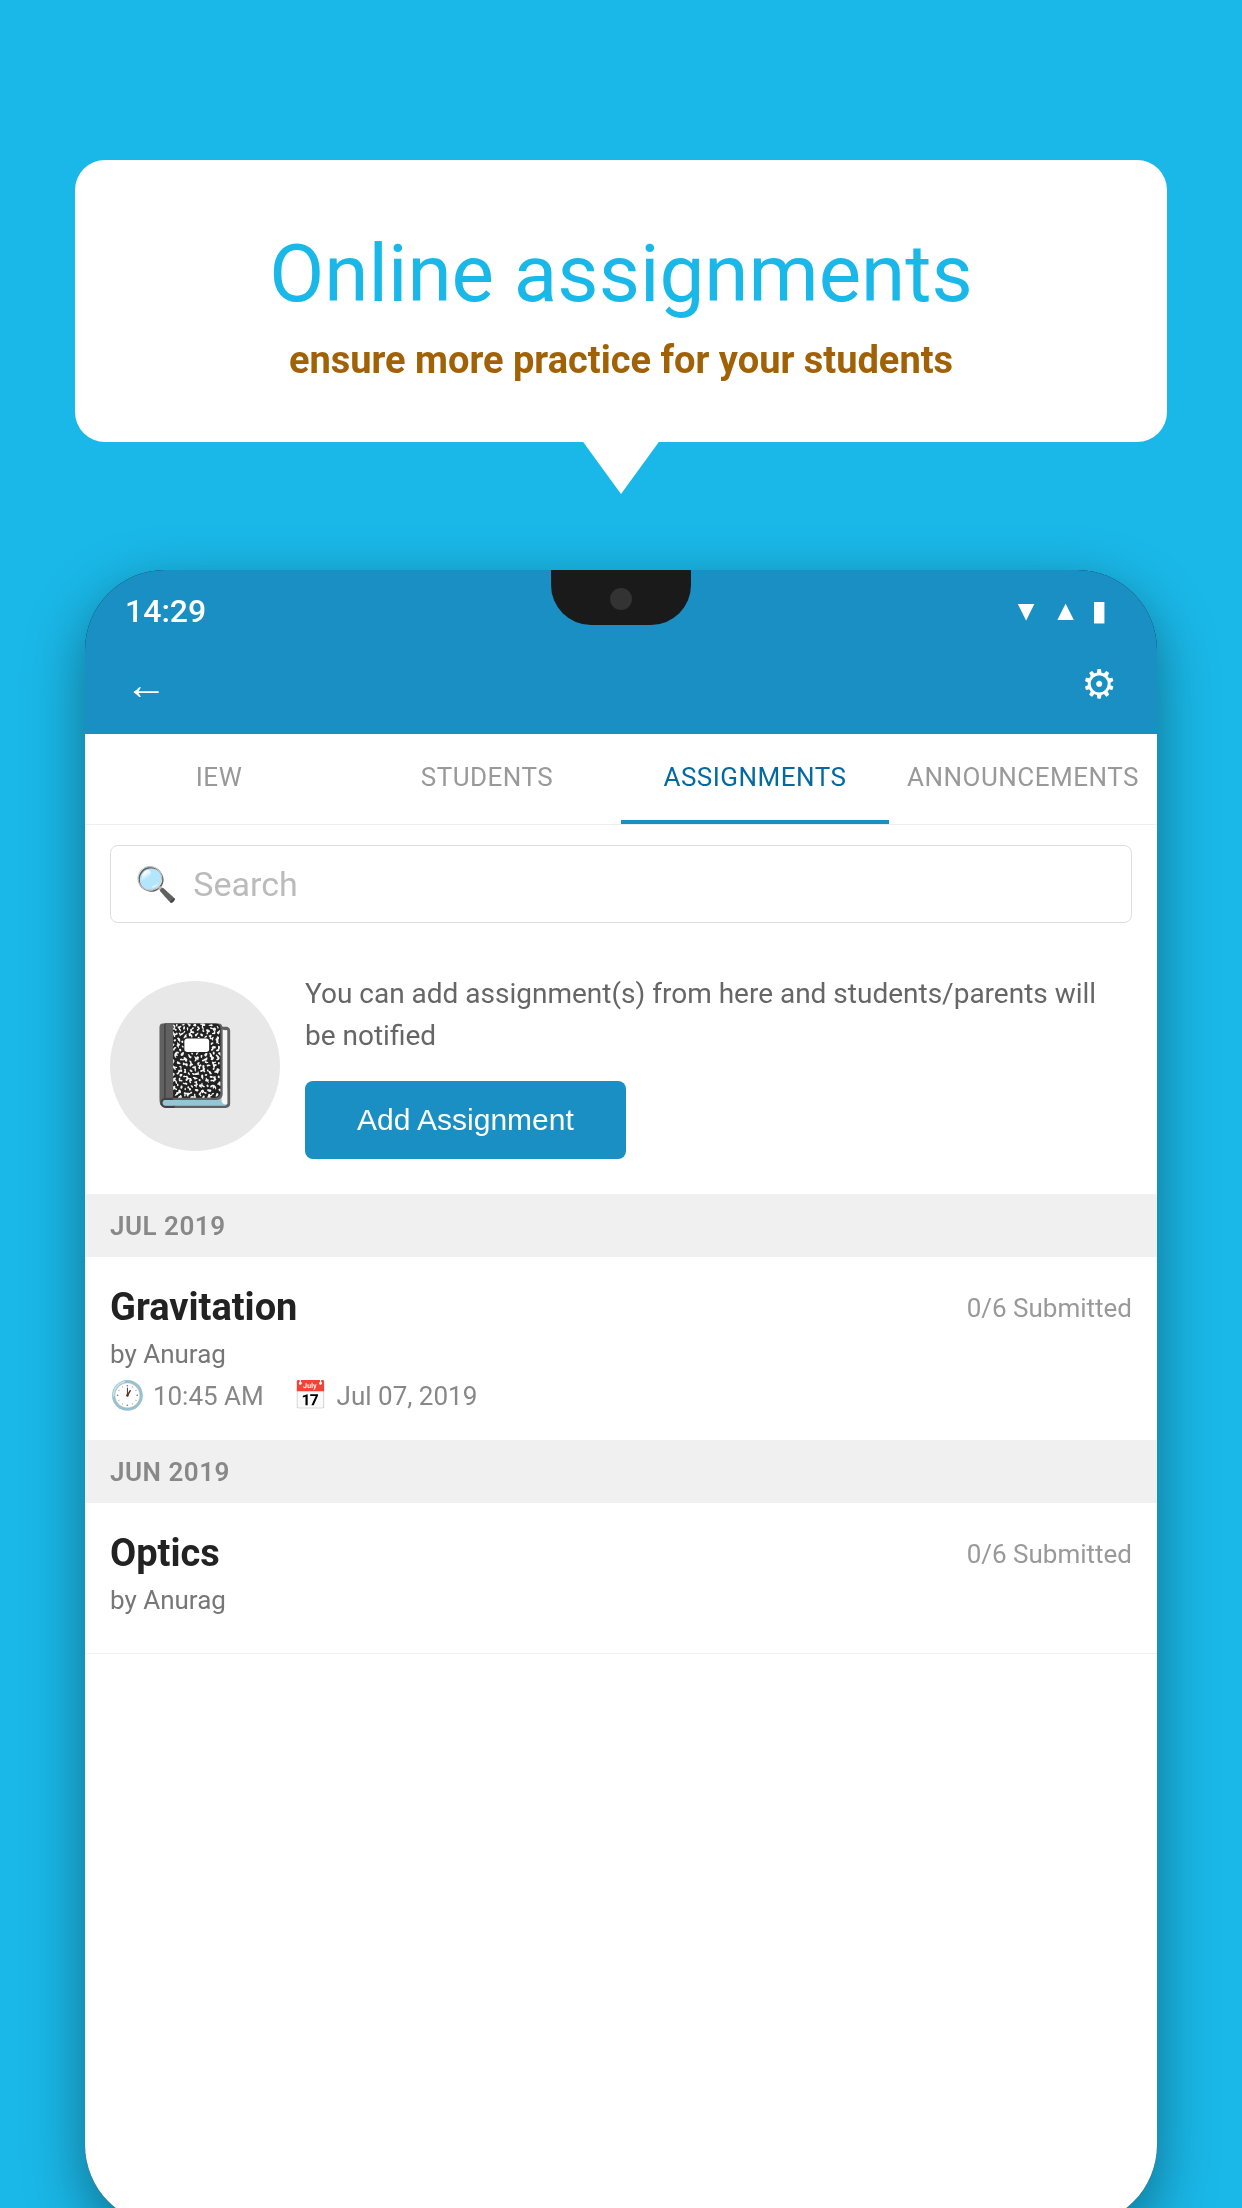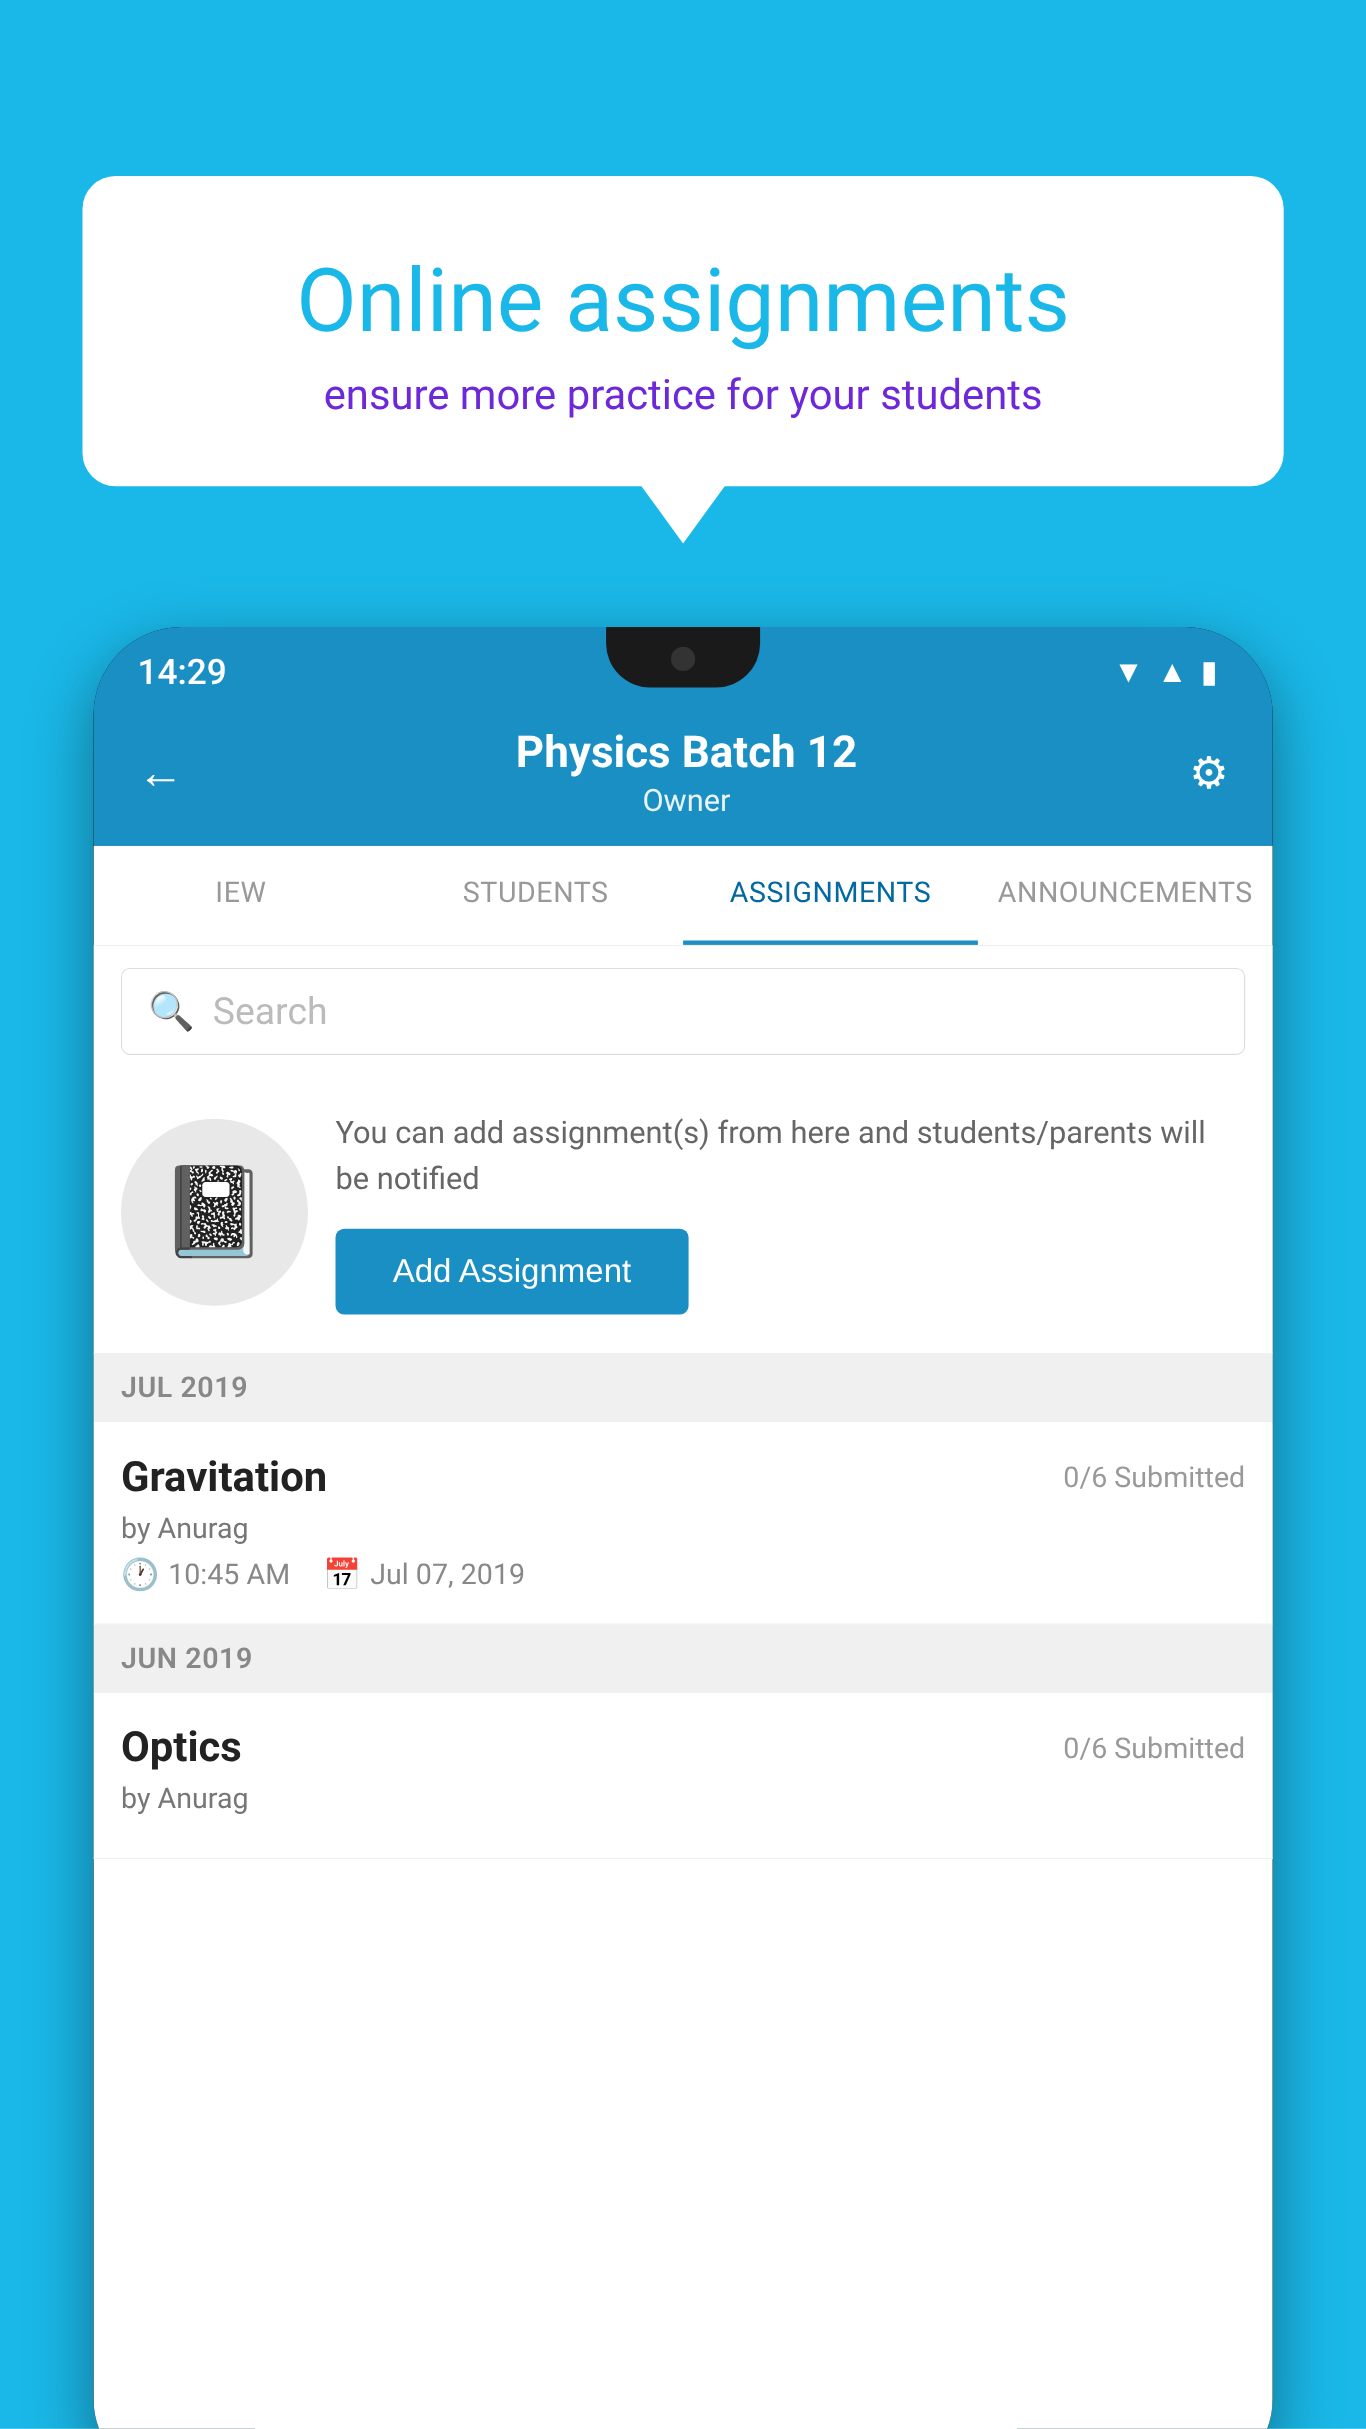--- a/index.html
+++ b/index.html
@@ -40,22 +40,22 @@
     }
     .speech-bubble-title {
       font-size: 80px;
       color: #1ab8e8;
       font-weight: 400;
       line-height: 1.1;
       margin-bottom: 20px;
     }
     .speech-bubble-subtitle {
       font-size: 38px;
-      color: #6d28d9;
-      font-weight: 400;
+      color: #a16207;
+      font-weight: 700;
     }
 
     
     .phone-wrapper {
       position: absolute;
       top: 570px;
       left: 85px;
       right: 85px;
       bottom: 0;
     }
@@ -318,24 +318,20 @@
       </div>
       <div class="status-icons">
         <span class="wifi-icon">▼</span>
         <span class="signal-icon">▲</span>
         <span class="battery-icon">▮</span>
       </div>
     </div>
 
     <div class="app-header">
       <span class="header-back">←</span>
-      <div class="header-title-block">
-        <div class="header-title">Physics Batch 12</div>
-        <div class="header-subtitle">Owner</div>
-      </div>
       <span class="header-settings">⚙</span>
     </div>
 
     <div class="tabs-bar">
       <div class="tab-item">IEW</div>
       <div class="tab-item">STUDENTS</div>
       <div class="tab-item active">ASSIGNMENTS</div>
       <div class="tab-item">ANNOUNCEMENTS</div>
     </div>
 

